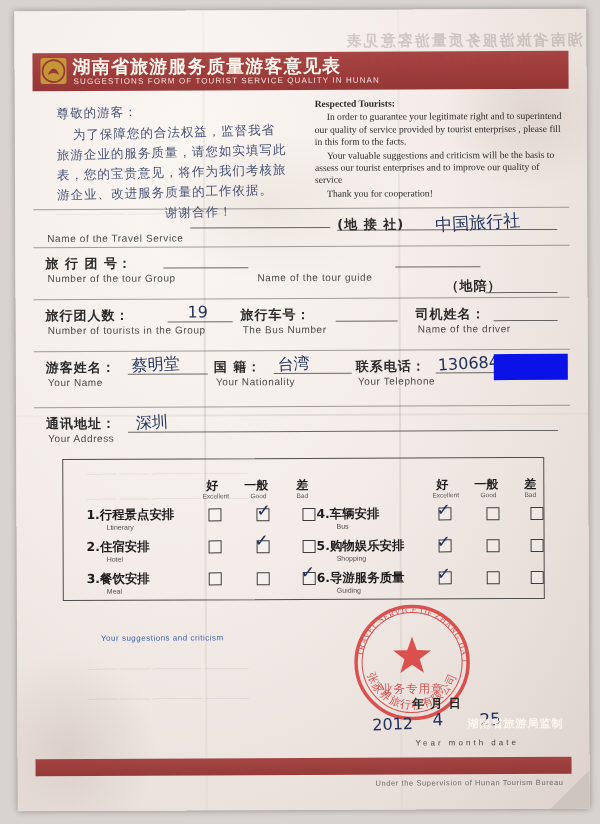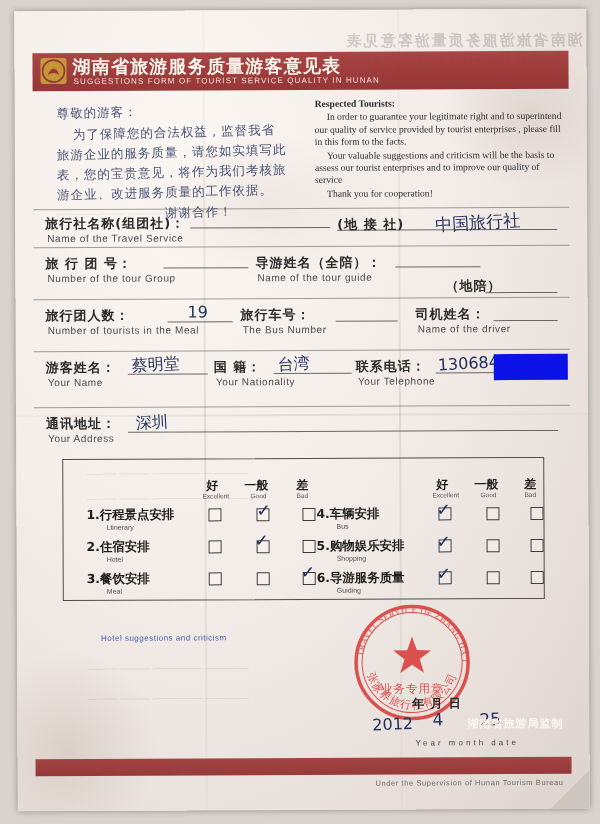--- a/index.html
+++ b/index.html
@@ -378,42 +378,40 @@
 
     <div class="notice">
       <div class="t">Respected Tourists:</div>
       <p>In order to guarantee your legitimate right and to superintend our quality of service provided by tourist enterprises , please  fill  in this form to the facts.</p>
       <p>Your valuable suggestions and criticism will be the basis to assess our tourist enterprises and to improve our quality of service</p>
       <p>Thank you for cooperation!</p>
     </div>
 
     <div class="hr-sep" style="top:198px;"></div>
 
-    <div class="lab-cn" style="left:30px; top:204px;">旅行社名称(组团社)：</div>
     <div class="lab-en" style="left:32px; top:222px;">Name  of  the  Travel  Service</div>
     <div class="rule" style="left:175px; top:217px; width:140px;"></div>
     <div class="lab-cn" style="left:322px; top:206px;">(地 接 社)</div>
     <div class="rule" style="left:322px; top:220px; width:220px;"></div>
     <div class="hw slanty" style="left:420px; top:202px; font-size:17px;">中国旅行社</div>
 
     <div class="hr-sep" style="top:236px;"></div>
 
     <div class="lab-cn" style="left:30px; top:244px;">旅 行 团 号：</div>
     <div class="lab-en" style="left:32px; top:262px;">Number of the tour Group</div>
     <div class="rule" style="left:148px; top:257px; width:85px;"></div>
-    <div class="lab-cn" style="left:240px; top:244px;">导游姓名（全陪）：</div>
     <div class="lab-en" style="left:242px; top:262px;">Name  of  the  tour  guide</div>
     <div class="rule" style="left:380px; top:257px; width:85px;"></div>
     <div class="lab-cn" style="left:430px; top:268px;">（地陪）</div>
     <div class="rule" style="left:470px; top:283px; width:72px;"></div>
 
     <div class="hr-sep" style="top:288px;"></div>
 
     <div class="lab-cn" style="left:30px; top:296px;">旅行团人数：</div>
-    <div class="lab-en" style="left:32px; top:314px;">Number of tourists in the Meal</div>
+    <div class="lab-en" style="left:32px; top:314px;">Number of tourists in the Group</div>
     <div class="rule" style="left:152px; top:311px; width:65px;"></div>
     <div class="hw" style="left:172px; top:292px;">19</div>
     <div class="lab-cn" style="left:225px; top:296px;">旅行车号：</div>
     <div class="lab-en" style="left:227px; top:314px;">The Bus Number</div>
     <div class="rule" style="left:320px; top:311px; width:62px;"></div>
     <div class="lab-cn" style="left:400px; top:296px;">司机姓名：</div>
     <div class="lab-en" style="left:402px; top:314px;">Name of the driver</div>
     <div class="rule" style="left:478px; top:311px; width:64px;"></div>
 
     <div class="hr-sep" style="top:340px;"></div>
@@ -490,21 +488,21 @@
     <div class="box" style="left:514px; top:530px;"></div>
     <div class="tick" style="left:420px; top:524px;">✓</div>
 
     <div class="item-cn" style="left:300px; top:560px;"><span>6.</span><span>导游服务质量</span></div>
     <div class="item-en" style="left:320px; top:577px;">Guiding</div>
     <div class="box" style="left:422px; top:562px;"></div>
     <div class="box" style="left:470px; top:562px;"></div>
     <div class="box" style="left:514px; top:562px;"></div>
     <div class="tick" style="left:420px; top:556px;">✓</div>
 
-    <div class="sugg-en">Hotel suggestions and criticism</div>
+    <div class="sugg-en">Your suggestions and criticism</div>
     <div style="position:absolute; left:60px; top:640px; width:440px; height:60px;"></div>
 
     <div class="stamp">
       <svg width="140" height="140" viewBox="0 0 140 140">
         <defs>
           <path id="arcTop" d="M 20,70 A 50,50 0 0 1 120,70"></path>
           <path id="arcBot" d="M 24,70 A 46,46 0 0 0 116,70"></path>
         </defs>
         <circle cx="70" cy="70" r="56" fill="none" stroke="#d52020" stroke-width="3.5"></circle>
         <circle cx="70" cy="70" r="50" fill="none" stroke="#d52020" stroke-width="1"></circle>

